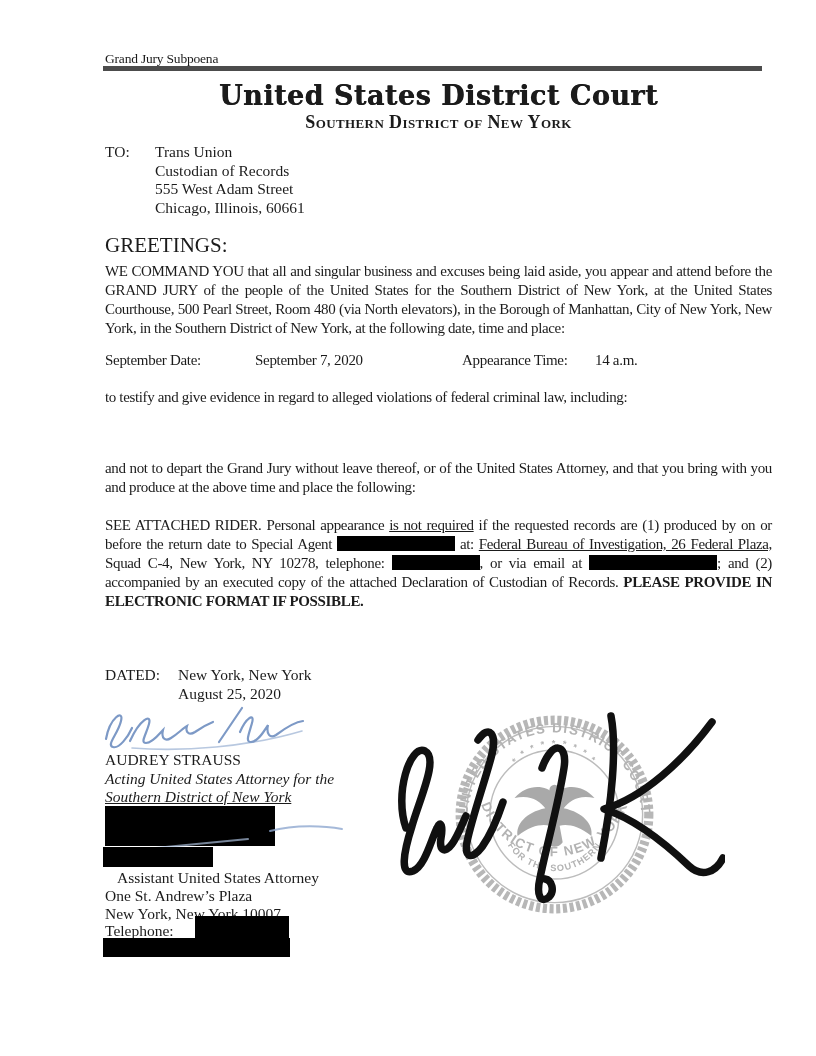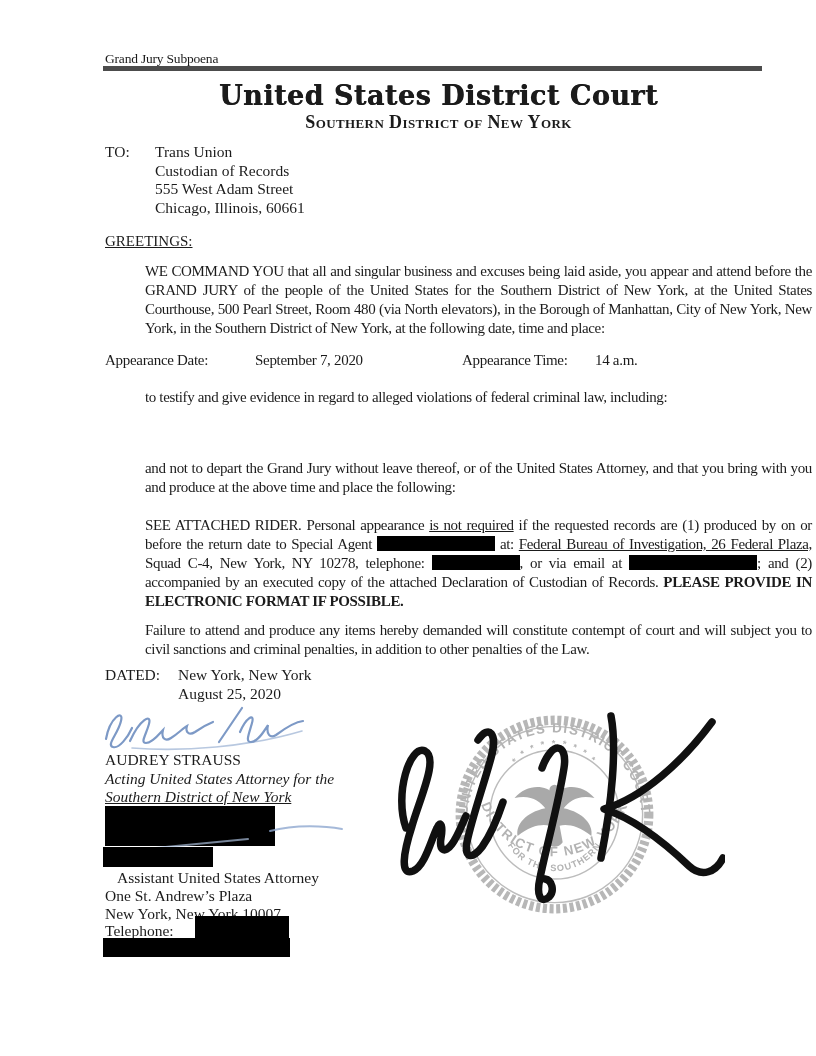--- a/index.html
+++ b/index.html
@@ -1,29 +1,29 @@
 <!DOCTYPE html>
 <html><head>
 <meta charset="utf-8">
 <style>
   html,body{margin:0;padding:0;background:#e8e8e8;}
   .page{position:relative;width:816px;height:1056px;background:#ffffff;margin:0 auto;
         font-family:"Liberation Serif",serif;color:#1b1b1b;overflow:hidden;}
   .abs{position:absolute;}
-  .body-text{font-size:15px;line-height:19px;letter-spacing:-0.35px;margin-left:40px;}
+  .body-text{font-size:15px;line-height:19px;letter-spacing:-0.35px;}
   .just{text-align:justify;}
   .doc-label{font-size:13.5px;letter-spacing:-0.2px;}
   .rule{background:#4c4c4c;}
   .gothic{font-family:"DejaVu Serif",serif;font-weight:bold;font-size:27px;
           letter-spacing:0.5px;text-align:center;text-shadow:0.5px 0 #1b1b1b;}
   .subtitle{font-variant:small-caps;font-weight:bold;font-size:18px;letter-spacing:0.4px;text-align:center;}
   .row{display:flex;justify-content:flex-end;}
   .to-label{width:50px;font-size:15.5px;}
   .addr-line{font-size:15.5px;line-height:18.5px;}
-  .greet{font-size:15px;text-decoration:underline;}
+  .greet{font-size:21px;}
   .appearance span{font-size:15px;letter-spacing:-0.3px;}
   .redact{display:inline-block;background:#000;height:15px;vertical-align:-2px;}
   .redact-block{background:#000;}
   .u{text-decoration:underline;}
   .b{font-weight:bold;}
   .it{font-style:italic;}
   .sig-line{font-size:15.5px;line-height:19px;}
   svg{display:block;}
   .seal-text{font-family:"Liberation Sans",sans-serif;font-weight:bold;fill:#b3b3b3;}
 </style>
@@ -46,35 +46,34 @@
       <div class="addr-line">555 West Adam Street</div>
       <div class="addr-line">Chicago, Illinois, 60661</div>
     </div>
   </div>
 
   <div class="abs greet" style="left:105px;top:233px;">GREETINGS:</div>
 
   <div class="abs body-text just" style="left:105px;top:262px;width:667px;">WE COMMAND YOU that all and singular business and excuses being laid aside, you appear and attend before the GRAND JURY of the people of the United States for the Southern District of New York, at the United States Courthouse, 500 Pearl Street, Room 480 (via North elevators), in the Borough of Manhattan, City of New York, New York, in the Southern District of New York, at the following date, time and place:</div>
 
   <div class="abs appearance" style="left:0;top:352px;width:816px;">
-    <span class="abs" style="left:105px;">Appearance Date:</span>
+    <span class="abs" style="left:105px;">September Date:</span>
     <span class="abs" style="left:255px;">September 7, 2020</span>
     <span class="abs" style="left:462px;">Appearance Time:</span>
     <span class="abs" style="left:595px;">14 a.m.</span>
   </div>
 
   <div class="abs body-text" style="left:105px;top:388px;width:667px;">to testify and give evidence in regard to alleged violations of federal criminal law, including:</div>
 
   <div class="abs body-text just" style="left:105px;top:459px;width:667px;">and not to depart the Grand Jury without leave thereof, or of the United States Attorney, and that you bring with you and produce at the above time and place the following:</div>
 
   <div class="abs body-text just" style="left:105px;top:516px;width:667px;">
     <span>SEE ATTACHED RIDER.  Personal appearance </span><span class="u">is not required</span><span> if the requested records are (1) produced by on or before the return date to Special Agent </span><span class="redact" style="width:118px;"></span><span> at: </span><span class="u">Federal Bureau of Investigation, 26 Federal Plaza,</span><span> Squad C-4, New York, NY 10278, telephone: </span><span class="redact" style="width:88px;"></span><span>, or via email at </span><span class="redact" style="width:128px;"></span><span>; and (2) accompanied by an executed copy of the attached Declaration of Custodian of Records.  </span><span class="b">PLEASE PROVIDE IN ELECTRONIC FORMAT IF POSSIBLE.</span>
   </div>
 
-  <div class="abs body-text just" style="left:105px;top:621px;width:667px;">Failure to attend and produce any items hereby demanded will constitute contempt of court and will subject you to civil sanctions and criminal penalties, in addition to other penalties of the Law.</div>
 
   <div class="abs sig-line" style="left:105px;top:665px;">DATED:</div>
   <div class="abs sig-line" style="left:178px;top:665px;">New York, New York</div>
   <div class="abs sig-line" style="left:178px;top:684px;">August 25, 2020</div>
 
   <svg class="abs" style="left:98px;top:701px;" width="215" height="54" viewBox="0 0 215 54">
     <g fill="none" stroke="#6f8fc0" stroke-width="2.2" stroke-linecap="round" opacity="0.9">
       <path d="M8,38 C12,16 26,8 23,20 C20,33 8,44 15,46 C21,48 30,36 34,27"></path>
       <path d="M32,40 C42,18 54,12 51,23 C48,34 42,42 48,42 C55,42 61,33 65,29 C63,37 67,41 73,37 C81,32 85,27 89,25 C87,31 91,35 97,31 C104,26 110,23 115,21"></path>
       <path d="M121,41 L144,7"></path>

